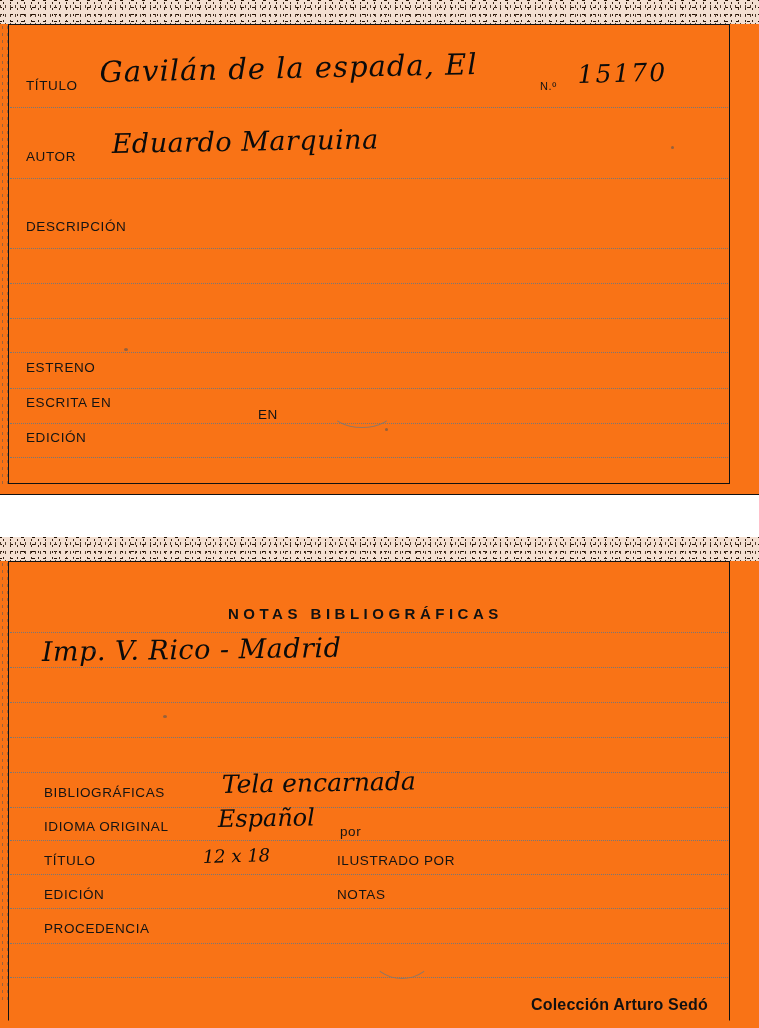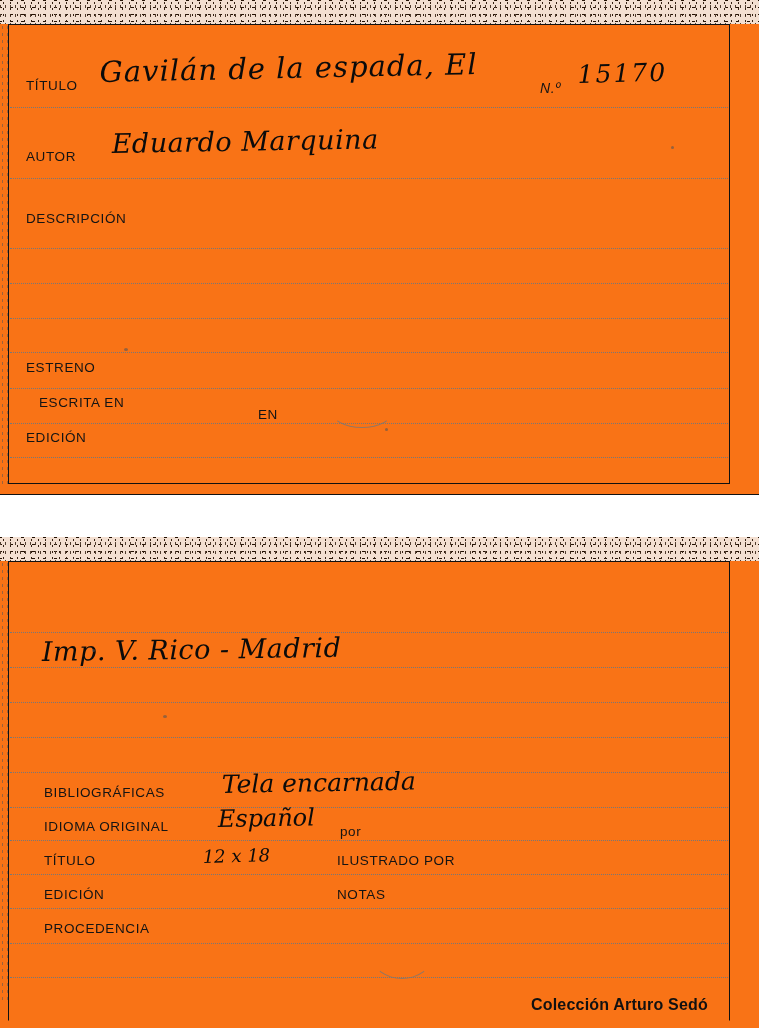--- a/index.html
+++ b/index.html
@@ -62,21 +62,21 @@
   }
 
   .flabel {
     position: absolute;
     font-family: "Liberation Sans", sans-serif;
     font-size: 13.5px;
     letter-spacing: 0.6px;
     color: #141414;
     white-space: nowrap;
   }
-  .flabel.small { font-size: 14px; font-style: italic; }
+  .flabel.small { font-size: 11px; }
 
   .hand {
     position: absolute;
     font-family: "DejaVu Serif", serif;
     font-style: italic;
     color: #0b0b0b;
     white-space: nowrap;
     transform-origin: left bottom;
   }
 
@@ -141,23 +141,23 @@
     <div class="rule" style="left:10px; width:718px; top:248px;"></div>
     <div class="rule" style="left:10px; width:718px; top:283px;"></div>
     <div class="rule" style="left:10px; width:718px; top:318px;"></div>
     <div class="rule" style="left:10px; width:718px; top:352px;"></div>
     <div class="rule" style="left:10px; width:718px; top:388px;"></div>
     <div class="rule" style="left:10px; width:718px; top:423px;"></div>
     <div class="rule" style="left:10px; width:718px; top:457px;"></div>
 
     <div class="flabel" style="left:26px; top:78px;">TÍTULO</div>
     <div class="flabel" style="left:26px; top:149px;">AUTOR</div>
-    <div class="flabel" style="left:26px; top:211px;">DESCRIPCIÓN</div>
+    <div class="flabel" style="left:26px; top:219px;">DESCRIPCIÓN</div>
     <div class="flabel" style="left:26px; top:360px;">ESTRENO</div>
-    <div class="flabel" style="left:39px; top:395px;">ESCRITA EN</div>
+    <div class="flabel" style="left:26px; top:395px;">ESCRITA EN</div>
     <div class="flabel" style="left:26px; top:430px;">EDICIÓN</div>
 
     <div class="flabel" style="left:258px; top:407px;">EN</div>
 
     <div class="flabel small" style="left:540px; top:80px;">N.º</div>
 
     <div class="hand" style="left:100px; top:55px; font-size:29px; letter-spacing:1px; transform: rotate(-1.2deg);">Gavilán de la espada, El</div>
 
     <div class="hand" style="left:578px; top:60px; font-size:25px; letter-spacing:2px; transform: rotate(-1.5deg);">15170</div>
 
@@ -172,20 +172,21 @@
   <div style="position:absolute; left:0; top:494px; width:759px; height:1px; background:#111;"></div>
 
   <div class="card" style="left:0; top:537px; width:759px; height:491px;">
 
     <div class="speckle" style="left:0; top:0; width:759px; height:24px;"></div>
 
     <div class="card-border" style="left:8px; top:24px; width:722px; height:460px; border-bottom-color:transparent;"></div>
 
     <div class="leftnoise" style="left:0; top:24px; height:440px;"></div>
 
+    <div class="notas-title" style="left:228px; top:68px;">NOTAS BIBLIOGRÁFICAS</div>
 
     <div class="rule" style="left:10px; width:718px; top:95px;"></div>
     <div class="rule" style="left:10px; width:718px; top:130px;"></div>
     <div class="rule" style="left:10px; width:718px; top:165px;"></div>
     <div class="rule" style="left:10px; width:718px; top:200px;"></div>
     <div class="rule" style="left:10px; width:718px; top:235px;"></div>
     <div class="rule" style="left:10px; width:718px; top:270px;"></div>
     <div class="rule" style="left:10px; width:718px; top:303px;"></div>
     <div class="rule" style="left:10px; width:718px; top:337px;"></div>
     <div class="rule" style="left:10px; width:718px; top:371px;"></div>

